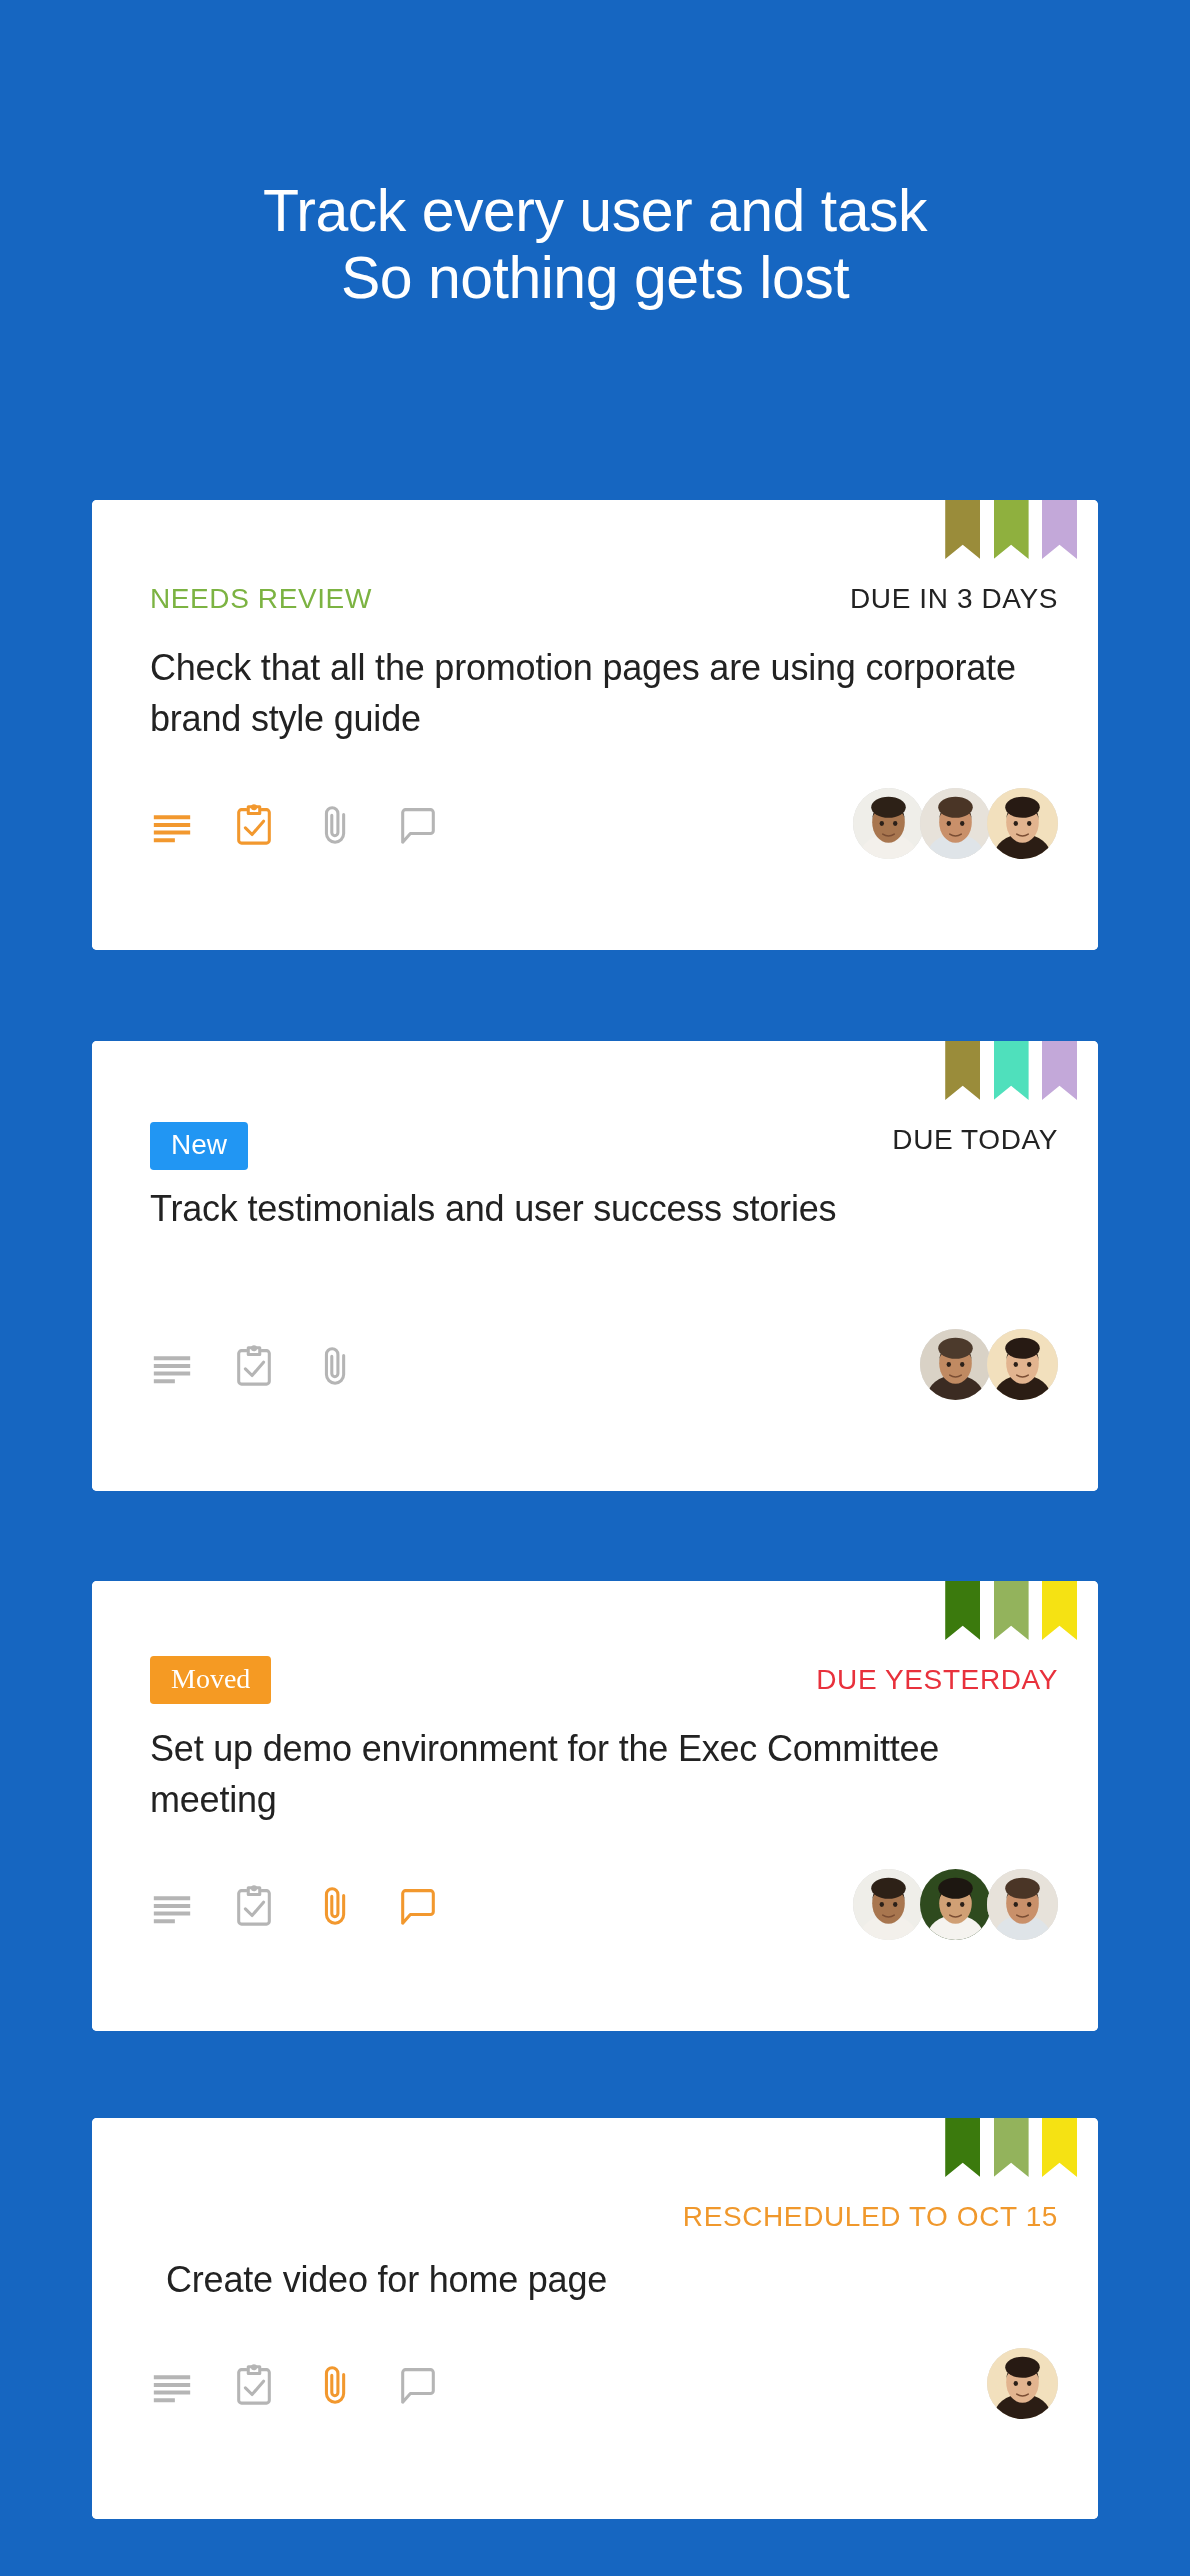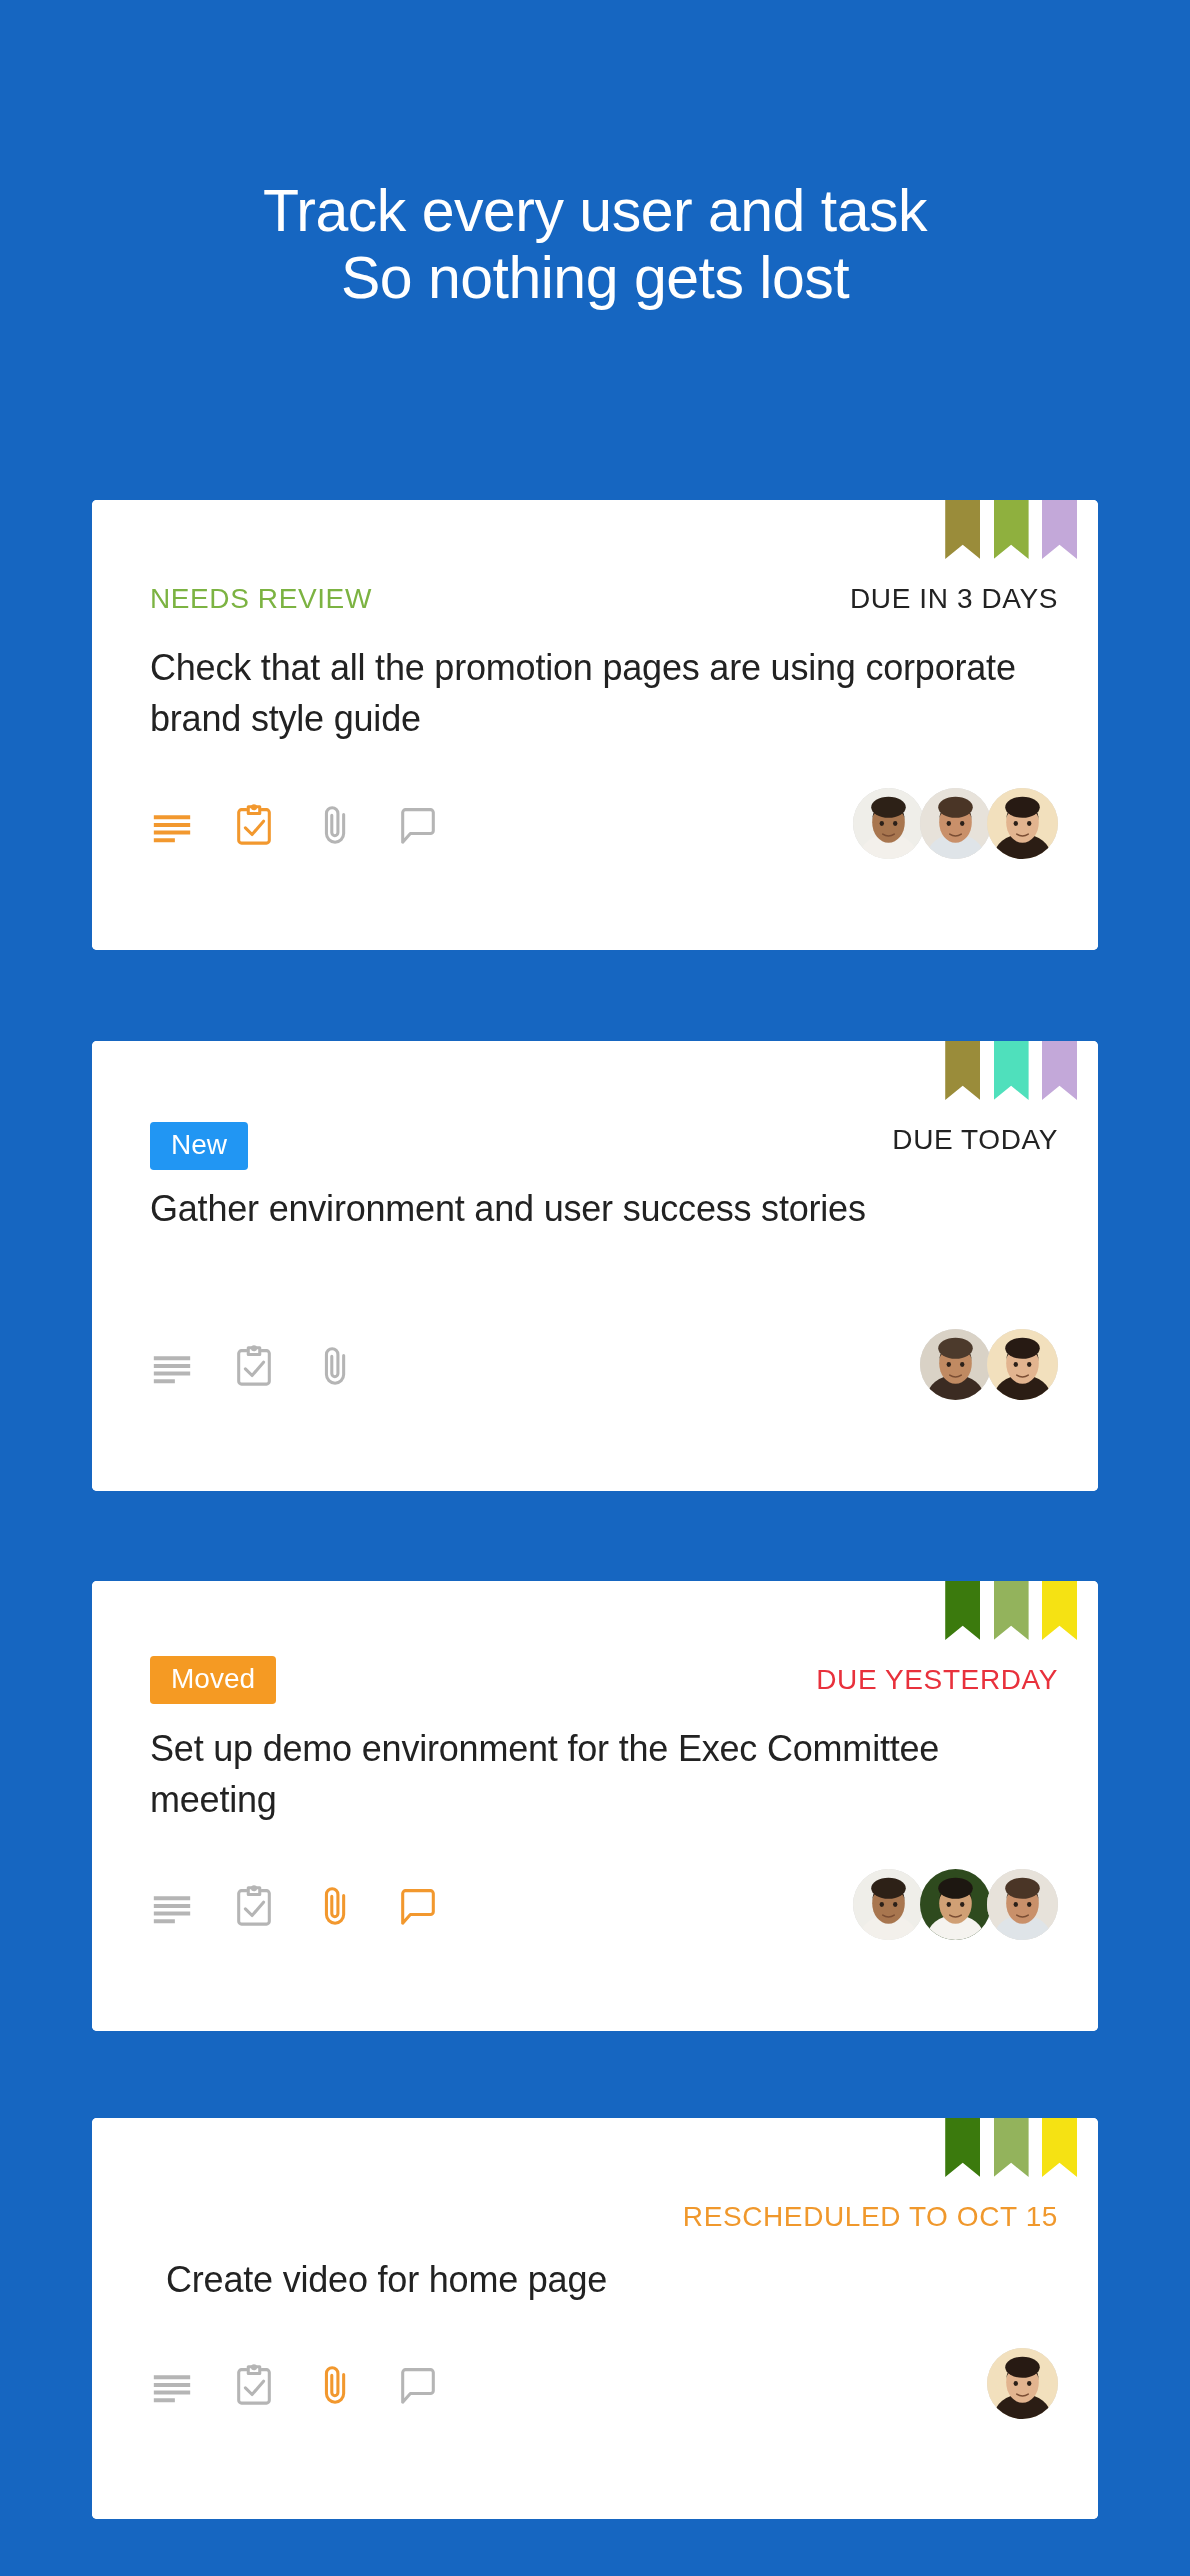--- a/index.html
+++ b/index.html
@@ -223,21 +223,21 @@
       <div class="card-inner">
         <div class="flags">
           <div class="flag" style="background: rgb(154, 140, 58);"></div>
           <div class="flag" style="background: rgb(79, 224, 188);"></div>
           <div class="flag" style="background: rgb(195, 168, 217);"></div>
         </div>
         <div class="meta-row">
           <span class="status-badge" style="background: rgb(33, 150, 243); margin-top: 12px;">New</span>
           <span class="due-text" style="color: rgb(34, 34, 34);">DUE TODAY</span>
         </div>
-        <div class="card-title">Gather environment and user success stories</div>
+        <div class="card-title">Track testimonials and user success stories</div>
         <div class="bottom-row">
           <div class="icon-group">
             <svg class="ic" viewBox="0 0 46 46">
               <line x1="4" y1="16" x2="42" y2="16" stroke="#b5b5b5" stroke-width="4.2" stroke-linecap="butt"></line>
               <line x1="4" y1="24" x2="42" y2="24" stroke="#b5b5b5" stroke-width="4.2" stroke-linecap="butt"></line>
               <line x1="4" y1="32" x2="42" y2="32" stroke="#b5b5b5" stroke-width="4.2" stroke-linecap="butt"></line>
               <line x1="4" y1="40" x2="26" y2="40" stroke="#b5b5b5" stroke-width="4.2" stroke-linecap="butt"></line>
             </svg>
             <svg class="ic" viewBox="0 0 46 46">
               <path d="M15 8 H10 a3 3 0 0 0 -3 3 V40 a3 3 0 0 0 3 3 H36 a3 3 0 0 0 3 -3 V11 a3 3 0 0 0 -3 -3 H31" stroke="#b5b5b5" fill="none" stroke-width="3.2" stroke-linecap="round" stroke-linejoin="round"></path>
@@ -279,21 +279,21 @@
       </div>
     </div>
   <div class="card" id="card-2">
       <div class="card-inner">
         <div class="flags">
           <div class="flag" style="background: rgb(59, 122, 13);"></div>
           <div class="flag" style="background: rgb(147, 179, 92);"></div>
           <div class="flag" style="background: rgb(245, 226, 19);"></div>
         </div>
         <div class="meta-row">
-          <span class="status-badge" style="background: rgb(245, 154, 35);">Moved</span>
+          <span class="status-badge" style="background: rgb(245, 154, 35); font-family: Liberation Serif, serif;">Moved</span>
           <span class="due-text" style="color: rgb(232, 49, 60);">DUE YESTERDAY</span>
         </div>
         <div class="card-title">Set up demo environment for the Exec Committee meeting</div>
         <div class="bottom-row">
           <div class="icon-group">
             <svg class="ic" viewBox="0 0 46 46">
               <line x1="4" y1="16" x2="42" y2="16" stroke="#b5b5b5" stroke-width="4.2" stroke-linecap="butt"></line>
               <line x1="4" y1="24" x2="42" y2="24" stroke="#b5b5b5" stroke-width="4.2" stroke-linecap="butt"></line>
               <line x1="4" y1="32" x2="42" y2="32" stroke="#b5b5b5" stroke-width="4.2" stroke-linecap="butt"></line>
               <line x1="4" y1="40" x2="26" y2="40" stroke="#b5b5b5" stroke-width="4.2" stroke-linecap="butt"></line>

